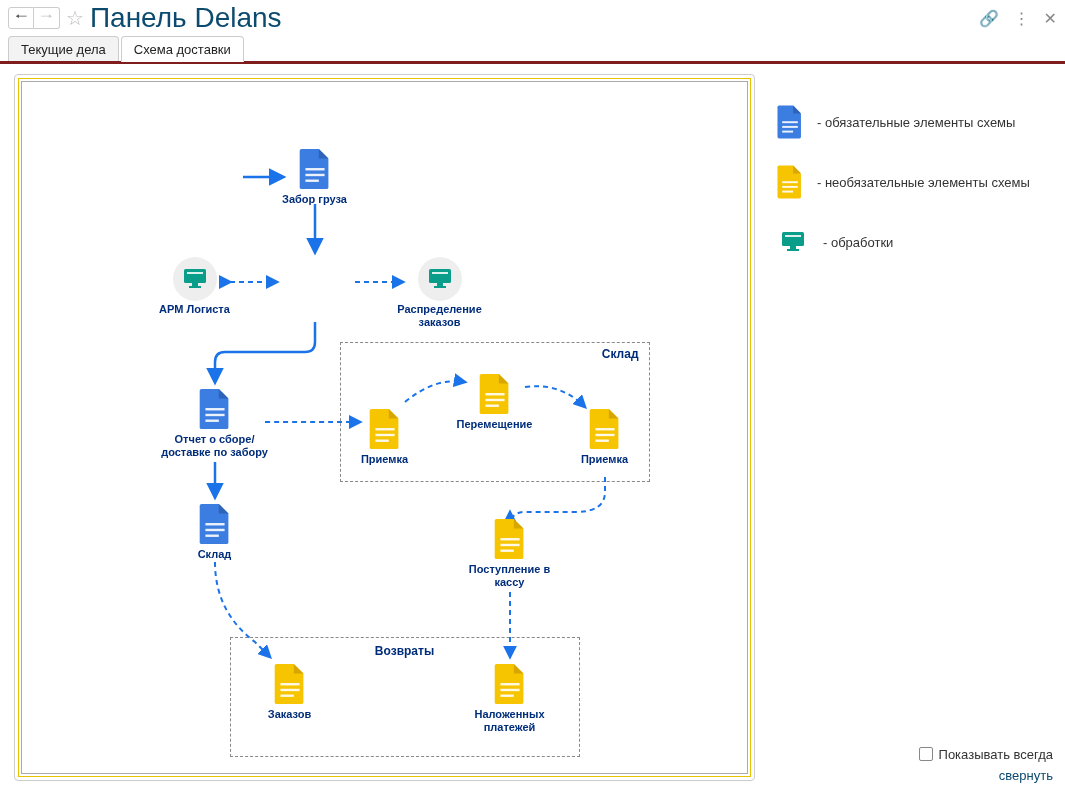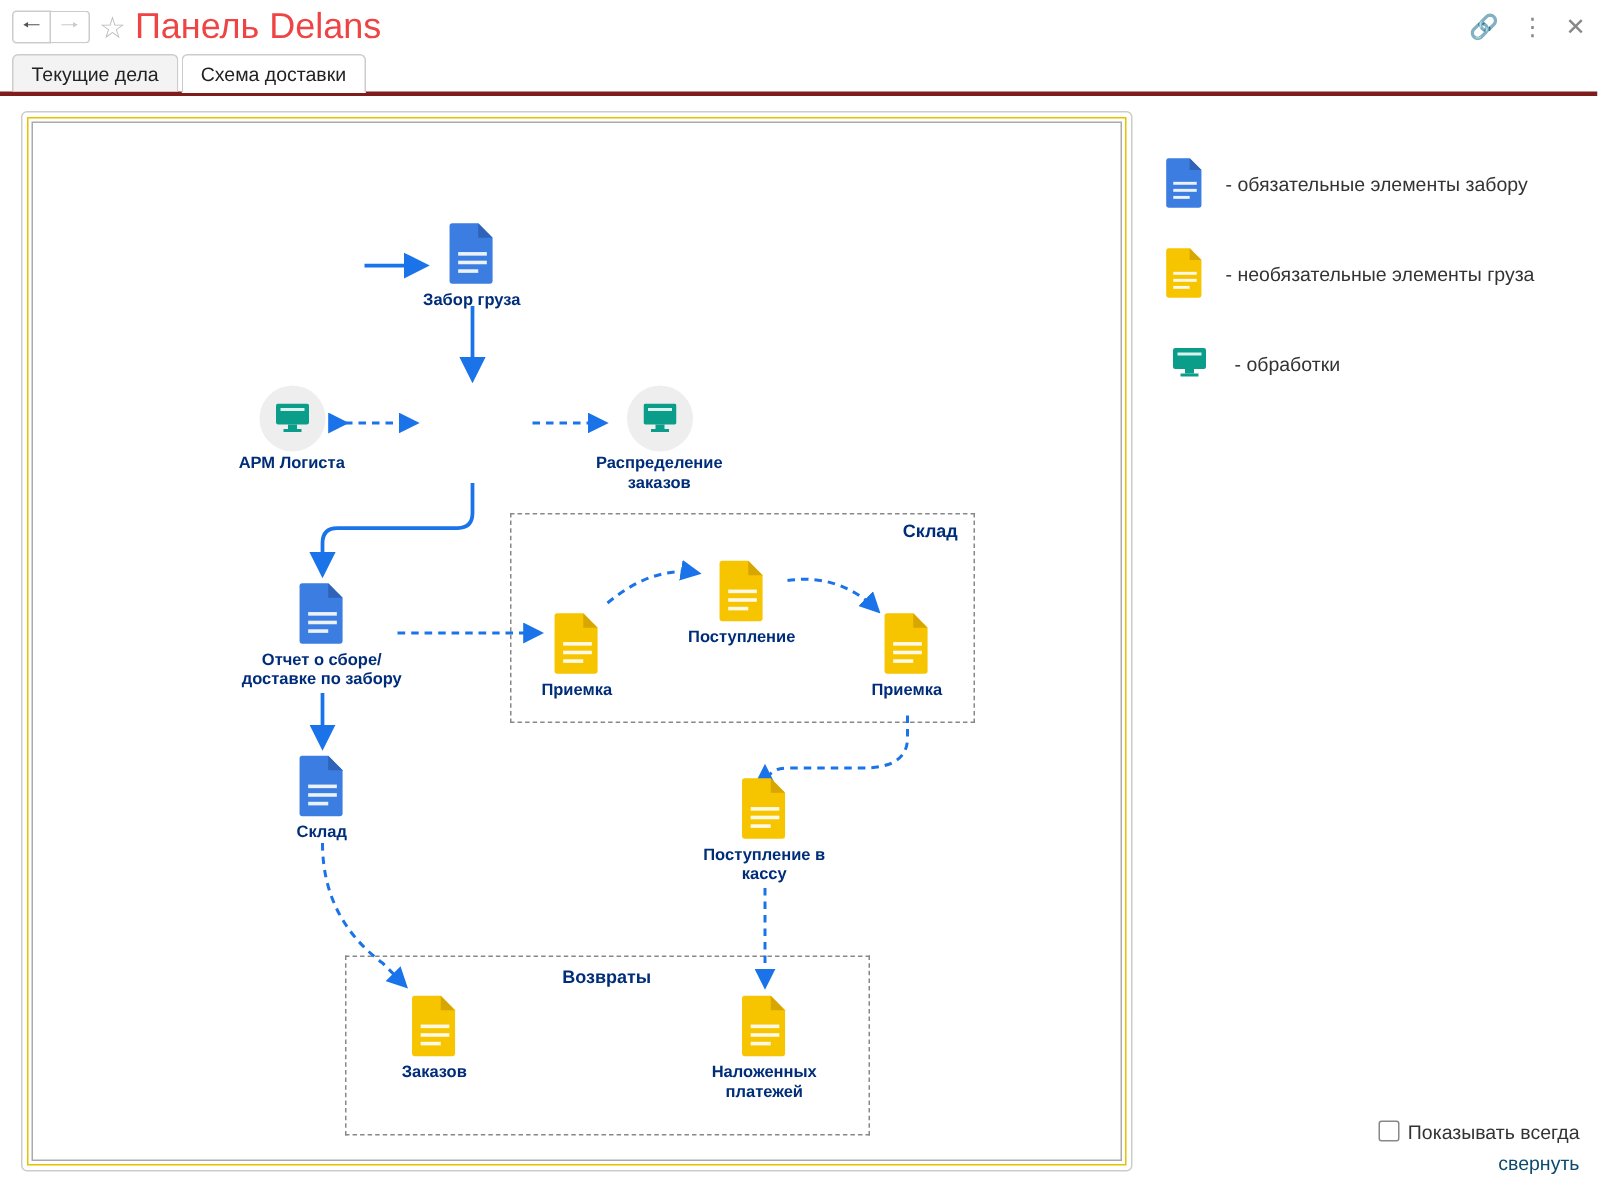--- a/index.html
+++ b/index.html
@@ -33,22 +33,22 @@
   }
   .nav-btn:first-child { border-radius: 3px 0 0 3px; }
   .nav-btn:nth-child(2) { border-left: none; border-radius: 0 3px 3px 0; }
   .star-icon {
     margin: 0 6px;
     color: #bbb;
     font-size: 20px;
     cursor: pointer;
   }
   .title-text {
-    font-size: 24px;
-    color: #ef4444;
+    font-size: 28px;
+    color: #0c4a6e;
     flex: 1;
   }
   .title-actions {
     display: flex;
     gap: 14px;
     align-items: center;
     color: #888;
     font-size: 16px;
   }
   .title-actions span { cursor: pointer; }
@@ -349,21 +349,21 @@
             <span class="icon doc-icon"><svg viewBox="0 0 36 46">
                   <use href="#doc-yellow"></use>
                 </svg></span>
             <div class="label">Приемка</div>
           </div>
 
           <div class="node" style="left:335px; top:290px;">
             <span class="icon doc-icon"><svg viewBox="0 0 36 46">
                   <use href="#doc-yellow"></use>
                 </svg></span>
-            <div class="label">Поступление</div>
+            <div class="label">Перемещение</div>
           </div>
 
           <div class="node" style="left:445px; top:325px;">
             <span class="icon doc-icon"><svg viewBox="0 0 36 46">
                   <use href="#doc-yellow"></use>
                 </svg></span>
             <div class="label">Приемка</div>
           </div>
 
           <div class="node" style="left:55px; top:420px;">
@@ -397,27 +397,27 @@
         </div>
       </div>
     </div>
   </div>
 
   <div class="legend">
     <div class="legend-row">
       <span class="doc-icon"><svg viewBox="0 0 36 46">
             <use href="#doc-blue"></use>
           </svg></span>
-      <span>- обязательные элементы забору</span>
+      <span>- обязательные элементы схемы</span>
     </div>
     <div class="legend-row">
       <span class="doc-icon"><svg viewBox="0 0 36 46">
             <use href="#doc-yellow"></use>
           </svg></span>
-      <span>- необязательные элементы груза</span>
+      <span>- необязательные элементы схемы</span>
     </div>
     <div class="legend-row">
       <span class="proc-circle">
           <svg class="monitor-icon" viewBox="0 0 22 20">
             <use href="#monitor"></use>
           </svg>
         </span>
       <span>- обработки</span>
     </div>
   </div>

